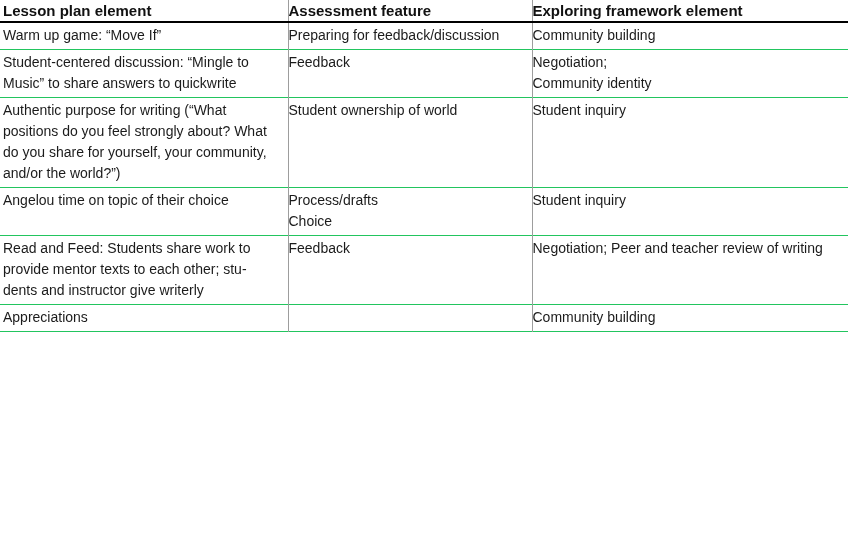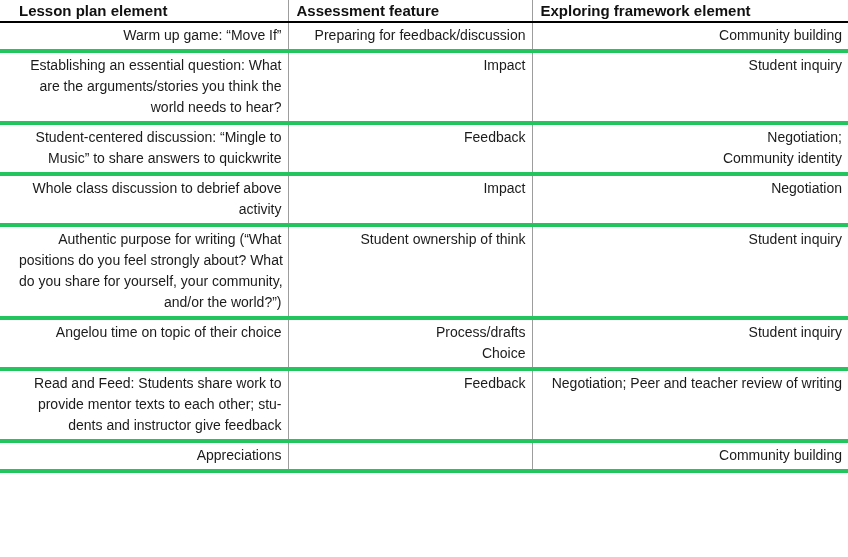--- a/index.html
+++ b/index.html
@@ -30,23 +30,23 @@
   td {
     font-size: 14px;
     line-height: 21px;
     vertical-align: top;
     color: #1b1b1b;
     padding: 2px 6px 3px 0;
     white-space: pre;
     overflow: hidden;
   }
   .c0, .c1 { border-right: 1px solid #9d9d9d; }
-  .c0 { padding-left: 19px; }
-  .c1, .c2 { padding-left: 8px; }
-  tbody tr { border-bottom: 4px solid #22c55e; text-align: right; }
+  .c0 { padding-left: 3px; }
+  .c1, .c2 { }
+  tbody tr { border-bottom: 1px solid #22c55e; }
 </style>
 </head>
 <body>
 
 <table>
   <colgroup>
     <col style="width:288px">
     <col style="width:244px">
     <col style="width:316px">
   </colgroup>
@@ -57,57 +57,44 @@
       <th class="c2">Exploring framework element</th>
     </tr>
   </thead>
   <tbody>
       <tr>
         <td class="c0">Warm up game: “Move If”</td>
         <td class="c1">Preparing for feedback/discussion</td>
         <td class="c2">Community building</td>
       </tr>
       <tr>
-        <td class="c0">Establishing an essential question: What
-are the arguments/stories you think the
-world needs to hear?</td>
-        <td class="c1">Impact</td>
-        <td class="c2">Student inquiry</td>
-      </tr>
-      <tr>
         <td class="c0">Student-centered discussion: “Mingle to
 Music” to share answers to quickwrite</td>
         <td class="c1">Feedback</td>
         <td class="c2">Negotiation;
 Community identity</td>
       </tr>
       <tr>
-        <td class="c0">Whole class discussion to debrief above
-activity</td>
-        <td class="c1">Impact</td>
-        <td class="c2">Negotiation</td>
-      </tr>
-      <tr>
         <td class="c0">Authentic purpose for writing (“What
 positions do you feel strongly about? What
 do you share for yourself, your community,
 and/or the world?”)</td>
-        <td class="c1">Student ownership of think</td>
+        <td class="c1">Student ownership of world</td>
         <td class="c2">Student inquiry</td>
       </tr>
       <tr>
         <td class="c0">Angelou time on topic of their choice</td>
         <td class="c1">Process/drafts
 Choice</td>
         <td class="c2">Student inquiry</td>
       </tr>
       <tr>
         <td class="c0">Read and Feed: Students share work to
 provide mentor texts to each other; stu-
-dents and instructor give feedback</td>
+dents and instructor give writerly</td>
         <td class="c1">Feedback</td>
         <td class="c2">Negotiation; Peer and teacher review of writing</td>
       </tr>
       <tr>
         <td class="c0">Appreciations</td>
         <td class="c1"></td>
         <td class="c2">Community building</td>
       </tr>
     </tbody>
 </table>

